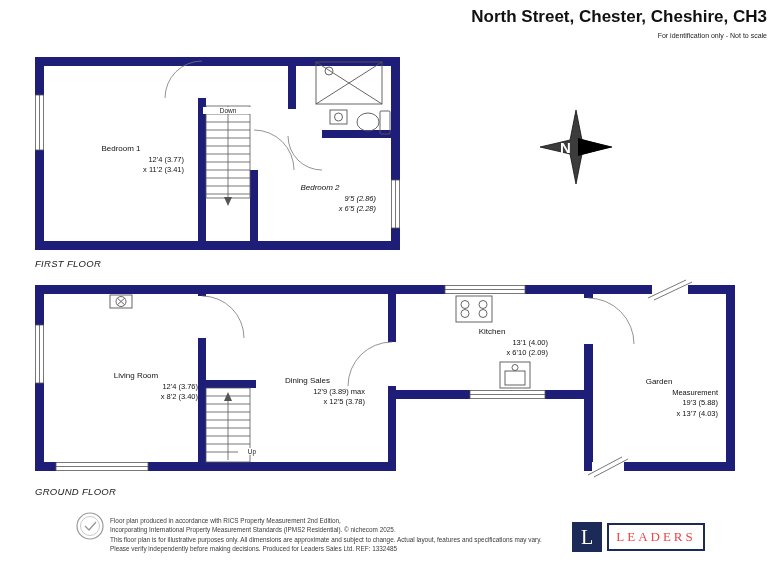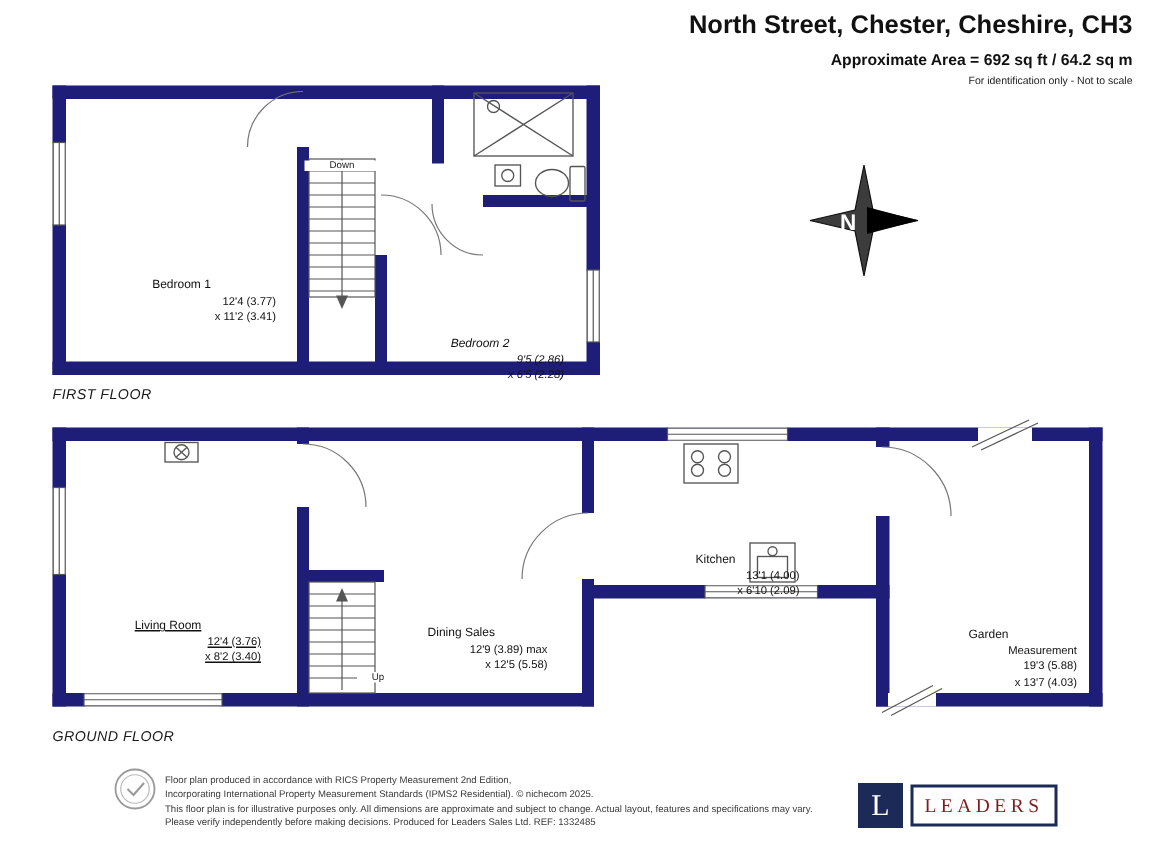--- a/index.html
+++ b/index.html
@@ -2,37 +2,37 @@
 <html><head>
 <meta charset="utf-8">
 <style>
   html,body{margin:0;padding:0;}
   body{
     width:768px;height:576px;position:relative;overflow:hidden;
     background:#ffffff;font-family:"Liberation Sans", sans-serif;
   }
   svg{position:absolute;left:0;top:0;}
   
-  .header{position:absolute;top:7px;right:13px;text-align:right;color:#111;}
+  .header{position:absolute;top:7px;right:1px;text-align:right;color:#111;}
   .header-title{font-size:17px;font-weight:bold;}
   .header-area{font-size:10.5px;font-weight:bold;margin-top:7px;}
   .header-note{font-size:7px;margin-top:5px;color:#222;}
   
   .room-label{position:absolute;text-align:center;color:#111;line-height:1.45;}
-  .room-name{display:block;font-size:8px;margin-top:41px;}
+  .room-name{display:block;font-size:8px;}
   .room-dim{display:block;font-size:7.5px;text-align:right;}
   .floor-label{position:absolute;font-size:9.5px;color:#1a1a1a;letter-spacing:.3px;font-style:italic;}
   .stair-label{position:absolute;font-size:6.5px;color:#222;text-align:center;background:#fff;line-height:1.1;}
   
   .footer-text{position:absolute;left:110px;top:516px;width:480px;font-size:6.4px;color:#3a3a3a;line-height:1.45;}
   .footer-text div{white-space:nowrap;}
   .brand{position:absolute;left:572px;top:522px;display:flex;align-items:center;}
   .brand-l{width:30px;height:30px;background:#1b2a57;color:#fff;font-family:"Liberation Serif", serif;
     font-size:20px;display:flex;align-items:center;justify-content:center;}
-  .brand-name{width:94px;height:24px;border:2px solid #1b2a57;color:#7f1d1d;font-family:"Liberation Serif", serif;
+  .brand-name{width:94px;height:24px;border:2px solid #1b2a57;color:#ef4444;font-family:"Liberation Serif", serif;
     font-size:13px;letter-spacing:3px;display:flex;align-items:center;justify-content:center;margin-left:5px;background:#fff;}
   .cert-logo{position:absolute;left:74px;top:510px;}
   .compass{position:absolute;left:538px;top:108px;}
 </style>
 </head>
 <body>
 
 <svg width="768" height="576" viewBox="0 0 768 576">
 
   <g>
@@ -201,48 +201,47 @@
 </svg>
 
 <svg class="compass" width="76" height="78" viewBox="0 0 76 78">
   <path d="M38,2 L44,32 L74,39 L44,46 L38,76 L32,46 L2,39 L32,32 Z" fill="#3c3c3c" stroke="#111" stroke-width="0.8"></path>
   <path d="M40,30 L74,39 L40,48 Z" fill="#000"></path>
   <text x="22" y="45" font-size="15" font-weight="bold" fill="#ffffff" font-family="Liberation Sans, sans-serif">N</text>
 </svg>
 
 <div class="header">
   <div class="header-title">North Street, Chester, Cheshire, CH3</div>
-  <div class="header-area">Approximate Area = 692 sq ft / 64.2 sq m</div>
   <div class="header-note">For identification only - Not to scale</div>
 </div>
 
 <div class="room-label" style="left:58px;top:143px;width:126px;">
   <span class="room-name">Bedroom 1</span>
   <span class="room-dim">12'4 (3.77)</span>
   <span class="room-dim">x 11'2 (3.41)</span>
 </div>
 <div class="room-label" style="left:264px;top:182px;width:112px;font-style:italic;">
   <span class="room-name">Bedroom 2</span>
   <span class="room-dim">9'5 (2.86)</span>
   <span class="room-dim">x 6'5 (2.28)</span>
 </div>
 <div class="stair-label" style="left:203px;top:107px;width:50px;">Down</div>
 <div class="floor-label" style="left:35px;top:258px;">FIRST FLOOR</div>
 
-<div class="room-label" style="left:50px;top:370px;width:124px;text-decoration:underline;">
+<div class="room-label" style="left:74px;top:370px;width:124px;">
   <span class="room-name">Living Room</span>
   <span class="room-dim">12'4 (3.76)</span>
   <span class="room-dim">x 8'2 (3.40)</span>
 </div>
 <div class="room-label" style="left:250px;top:375px;width:115px;">
   <span class="room-name">Dining Sales</span>
   <span class="room-dim">12'9 (3.89) max</span>
-  <span class="room-dim">x 12'5 (5.58)</span>
-</div>
-<div class="room-label" style="left:421px;top:326px;width:112px;">
+  <span class="room-dim">x 12'5 (3.78)</span>
+</div>
+<div class="room-label" style="left:436px;top:326px;width:112px;">
   <span class="room-name">Kitchen</span>
   <span class="room-dim">13'1 (4.00)</span>
   <span class="room-dim">x 6'10 (2.09)</span>
 </div>
 <div class="room-label" style="left:600px;top:376px;width:118px;">
   <span class="room-name">Garden</span>
   <span class="room-dim">Measurement</span>
   <span class="room-dim">19'3 (5.88)</span>
   <span class="room-dim">x 13'7 (4.03)</span>
 </div>

